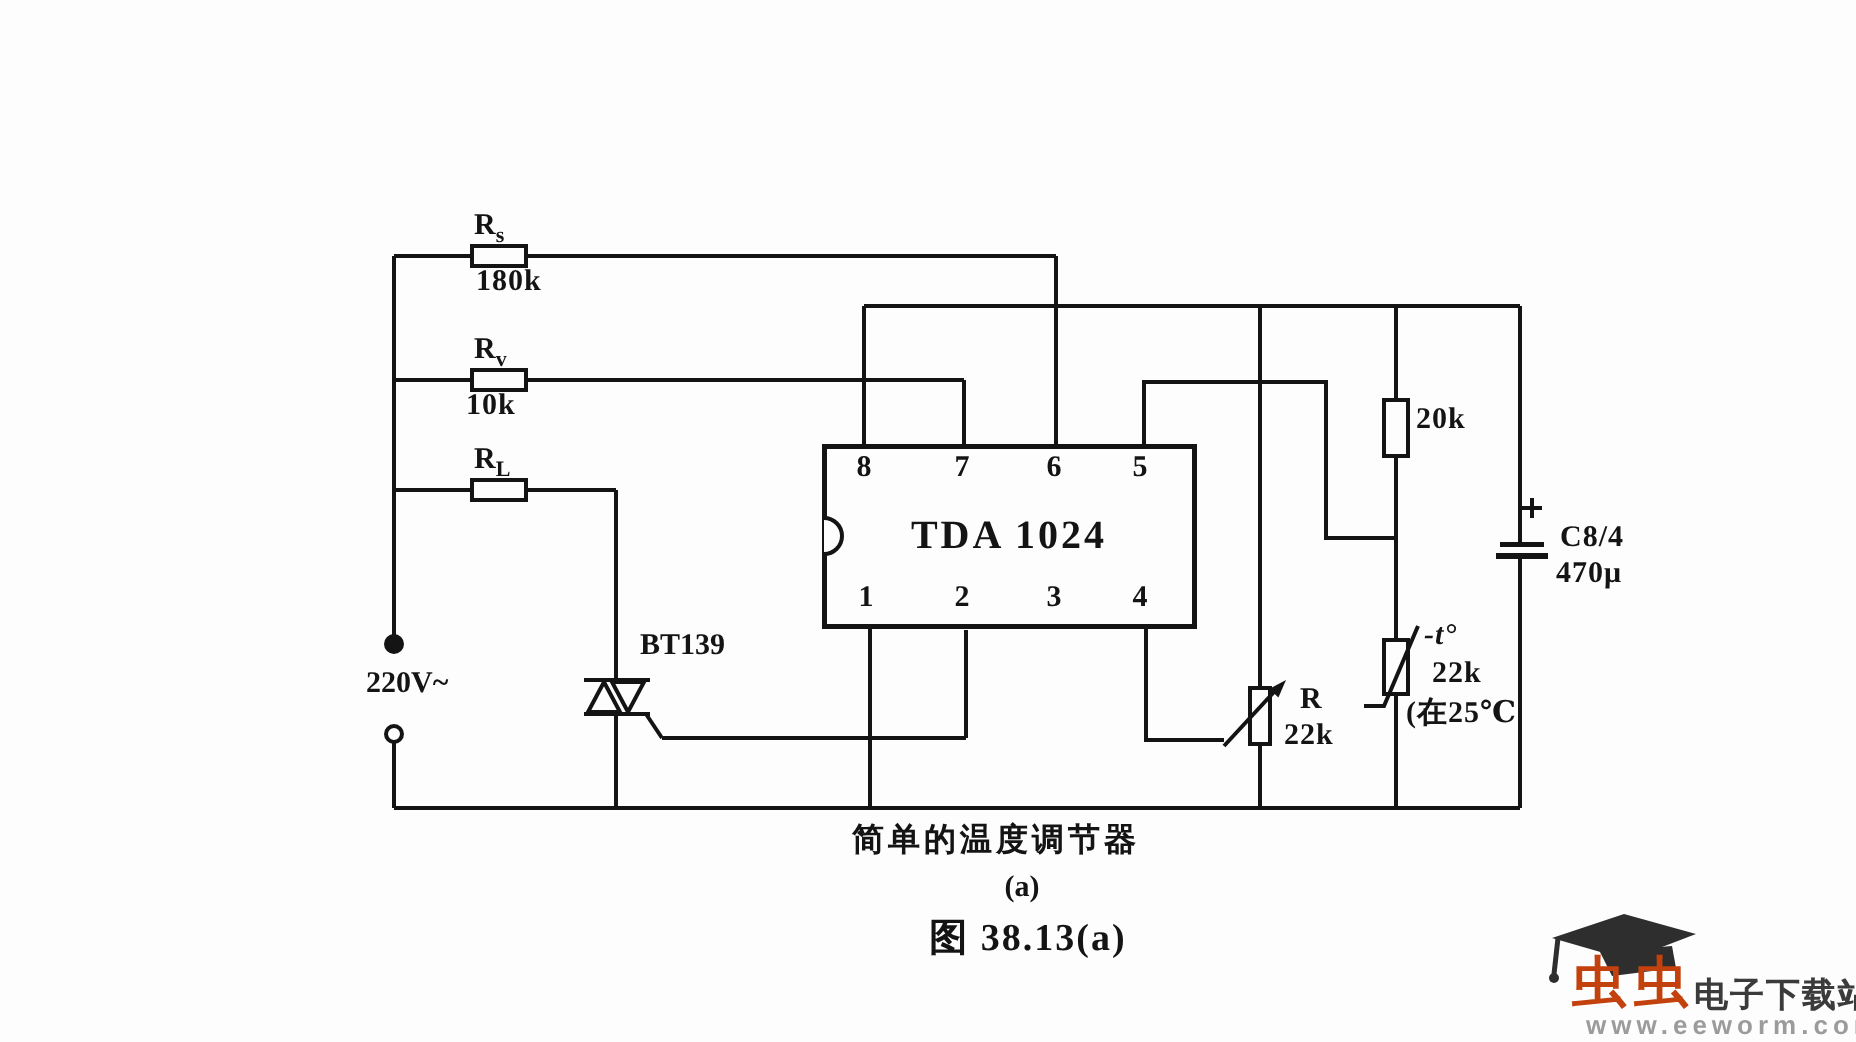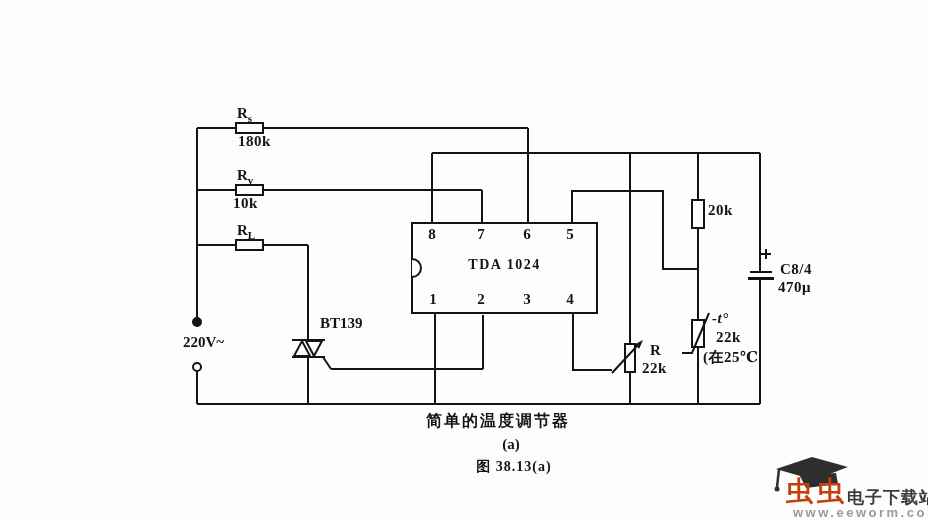--- a/index.html
+++ b/index.html
@@ -4,26 +4,26 @@
 <style>
   html,body{margin:0;padding:0;background:#e8e8e8;}
   #page{position:relative;width:928px;height:521px;background:#fdfdfd;overflow:hidden;
         font-family:"Liberation Serif","DejaVu Serif",serif;color:#141414;}
   #schematic{position:absolute;left:0;top:0;z-index:1;}
   .lbl{position:absolute;z-index:2;white-space:nowrap;font-weight:bold;color:#141414;line-height:1;}
   .para{font-size:19px;letter-spacing:3px;font-weight:bold;}
   .comp{font-size:15px;}
   .val{font-size:15px;letter-spacing:.5px;}
   .pin{font-size:15px;width:16px;text-align:center;}
-  .icname{font-size:14px;letter-spacing:1.5px;text-align:center;}
+  .icname{font-size:20px;letter-spacing:1.5px;text-align:center;}
   .ctr{transform:translateX(-50%);margin-left:33px;}
   sub{font-size:11px;}
   .cap-title{font-size:16px;letter-spacing:2px;}
   .cap-sub{font-size:15px;}
-  .cap-fig{font-size:14px;letter-spacing:1px;}
+  .cap-fig{font-size:19px;letter-spacing:1px;}
   .brand{font-size:27px;color:#c2410c;letter-spacing:4px;font-family:"Liberation Sans","DejaVu Sans",sans-serif;}
   .site{font-size:17px;color:#3b3b3b;letter-spacing:1px;font-family:"Liberation Sans","DejaVu Sans",sans-serif;}
   .url{font-size:13px;color:#9b9b9b;letter-spacing:2.5px;font-family:"Liberation Sans","DejaVu Sans",sans-serif;}
 </style>
 </head>
 <body>
 
 <div id="page">
 
 

